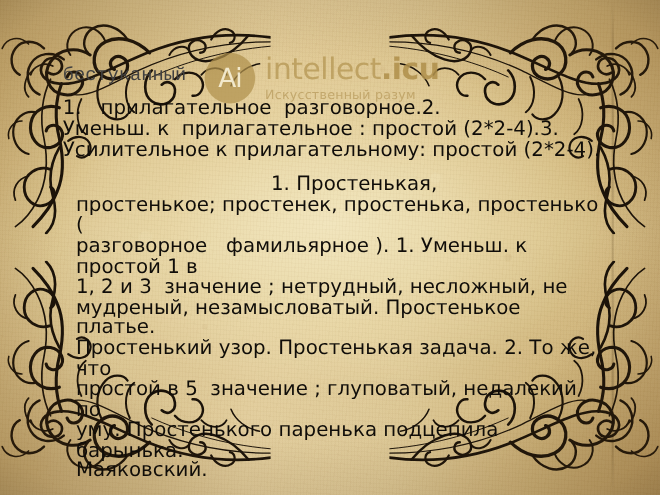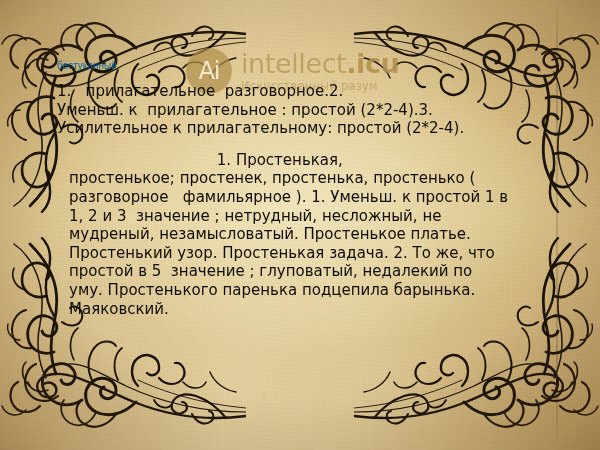--- a/index.html
+++ b/index.html
@@ -123,31 +123,31 @@
 
   
   .content {
     position: absolute;
     left: 57px;
     top: 60px;
     width: 492px;
     color: #120f0b;
   }
   .headword {
-    font-family: Liberation Sans, sans-serif;
-    font-size: 10px;
+    font-family: Liberation Mono, monospace;
+    font-size: 17px;
     line-height: 1.2;
-    color: #0369a1;
+    color: #404040;
     margin: 0 0 10px 0;
     position: relative;
     z-index: 3;
   }
   .body-block {
     font-family: "DejaVu Sans", sans-serif;
-    font-size: 15px;
+    font-size: 18px;
     line-height: 18.6px;
     color: #100d09;
     position: relative;
     z-index: 3;
     white-space: pre-wrap;
   }
   .para-1 { margin: 0; }
   .para-2 { margin: 13px 0 0 12px; }
 </style>
 </head>

